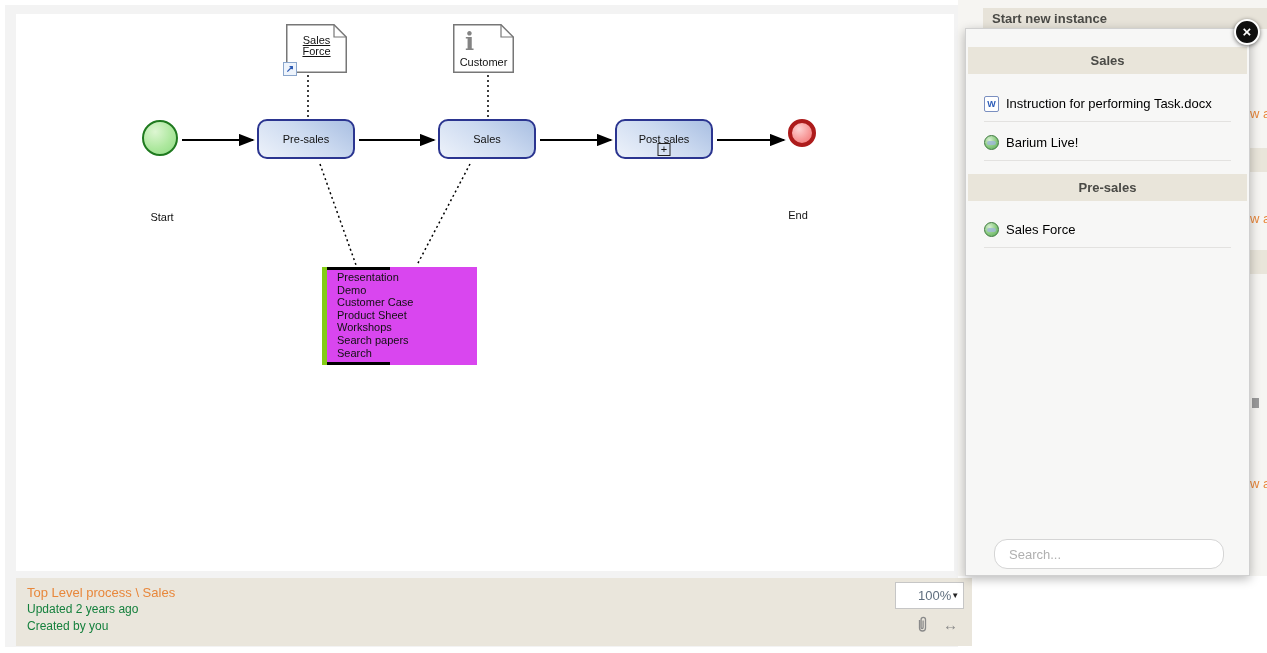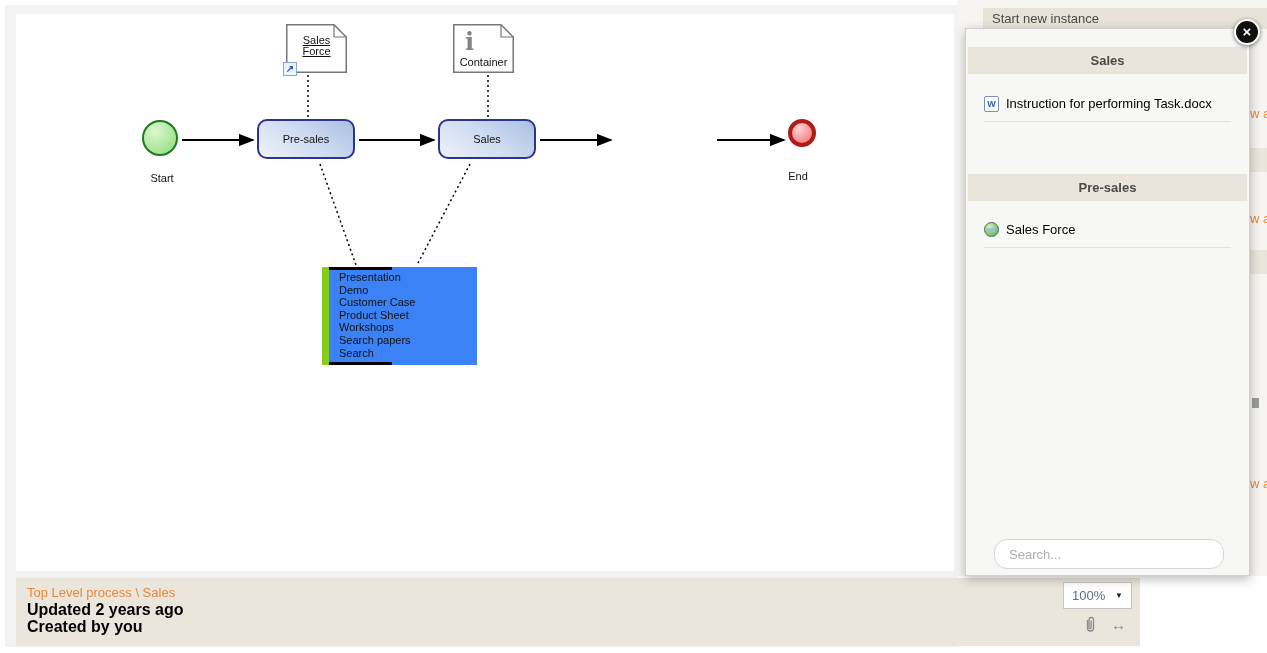--- a/index.html
+++ b/index.html
@@ -3,61 +3,61 @@
 <meta charset="utf-8">
 <style>
   * { margin:0; padding:0; box-sizing:border-box; }
   html,body { width:1267px; height:653px; font-family:"Liberation Sans", sans-serif; background:#ffffff; overflow:hidden; }
   .app { position:relative; width:1267px; height:653px; background:#ffffff; }
 
   
   .right-bg { position:absolute; left:958px; top:0; width:309px; height:576px; background:#f6f5f2; }
   .right-bg-bottom { position:absolute; left:958px; top:576px; width:309px; height:77px; background:#ffffff; }
   .bg-header-strip { position:absolute; left:25px; top:8px; right:0; height:21px; background:#e7e3d9; }
-  .bg-header-strip .t { font-size:13px; font-weight:normal; color:#4a4a46; line-height:21px; padding-left:9px; }
+  .bg-header-strip .t { font-size:13px; font-weight:bold; color:#4a4a46; line-height:21px; padding-left:9px; }
   .bg-frag { position:absolute; left:292px; width:17px; font-size:13px; color:#e8873b; white-space:nowrap; overflow:hidden; }
   .bg-bar { position:absolute; left:292px; width:17px; height:24px; background:#e9e5da; }
   .bg-sq { position:absolute; left:294px; top:398px; width:7px; height:10px; background:#9a9a9a; }
 
   
   .viewer { position:absolute; left:5px; top:5px; width:953px; height:642px; background:#f3f3f3; }
   .canvas { position:absolute; left:11px; top:9px; width:938px; height:557px; background:#ffffff; }
 
   
   .evt-start { position:absolute; left:126px; top:106px; width:36px; height:36px; border:2px solid #1f7a1f; border-radius:50%;
     background:radial-gradient(circle at 35% 30%, #ddf6d2 0%, #aee89f 55%, #8fdc83 100%); }
   .evt-end { position:absolute; left:772px; top:105px; width:28px; height:28px; border:4px solid #ad1b1b; border-radius:50%;
     background:radial-gradient(circle at 35% 30%, #fdd3d3 0%, #f89a9a 55%, #ef6f6f 100%); }
-  .evt-label { position:absolute; width:60px; text-align:center; font-size:11px; color:#111; }
+  .evt-label { position:absolute; width:60px; text-align:center; font-size:11px; color:#111;margin-top:39px; }
   .task { position:absolute; top:105px; width:98px; height:40px; border:2px solid #2b3590; border-radius:10px;
     background:linear-gradient(215deg, #a9bfe2 0%, #ccdaf0 45%, #edf2fa 100%);
     display:flex; align-items:center; justify-content:center; font-size:11px; color:#111; }
   .task.pre { left:241px; } .task.sales { left:422px; } .task.post { left:599px; }
   .sub-marker { position:absolute; left:50%; bottom:1px; transform:translateX(-50%); width:13px; height:13px;
     border:1px solid #222; font-size:11px; line-height:11px; text-align:center; color:#111; background:transparent; }
   .doc { position:absolute; top:10px; width:61px; height:49px; }
   .doc.d1 { left:270px; } .doc.d2 { left:437px; }
   .doc-label { position:absolute; left:0; right:0; text-align:center; font-size:11px; color:#111; line-height:11px; }
   .doc.d1 .doc-label { top:11px; text-decoration:underline; padding:0 8px; }
   .doc.d2 .doc-label { top:33px; }
   .info-glyph { position:absolute; left:12px; top:3px; font-family:"DejaVu Serif", serif; font-weight:bold; font-size:24px; color:#838383; }
   .link-badge { position:absolute; left:-3px; bottom:-3px; width:14px; height:14px; background:#eef4fc; border:1px solid #8aa6cc;
     font-size:10px; line-height:12px; text-align:center; color:#2d5bb5; font-weight:bold; }
-  .annotation { position:absolute; left:306px; top:253px; width:155px; height:98px; background:#3b82f6; border-left:7px solid #84cc16; padding:4px 0 0 10px; }
+  .annotation { position:absolute; left:306px; top:253px; width:155px; height:98px; background:#d946ef; border-left:5px solid #84cc16; padding:4px 0 0 10px; }
   .annotation::before { content:""; position:absolute; top:0; left:0; width:63px; border-top:3px solid #000; }
   .annotation::after { content:""; position:absolute; bottom:0; left:0; width:63px; border-bottom:3px solid #000; }
   .annotation span { display:block; font-size:11px; line-height:12.6px; color:#111; }
 
   
-  .statusbar { position:absolute; left:11px; top:573px; width:1124px; height:68px; background:#eae6dc; }
+  .statusbar { position:absolute; left:11px; top:573px; width:956px; height:68px; background:#eae6dc; }
   .meta { position:absolute; left:11px; top:6px; }
   .crumb { font-size:13px; color:#e8873b; line-height:17px; }
-  .meta-line { font-size:16px; font-weight:bold; color:#000000; line-height:17px; }
+  .meta-line { font-size:12px; font-weight:normal; color:#15803d; line-height:17px; }
   .zoom-box { position:absolute; right:8px; top:4px; width:69px; height:27px; background:#ffffff; border:1px solid #c6c6c6;
-    display:flex; align-items:center; justify-content:space-between; padding:0 8px; cursor:pointer;margin-left:43px; }
+    display:flex; align-items:center; justify-content:space-between; padding:0 22px; cursor:pointer;margin-left:43px; }
   .zoom-box .val { font-size:13px; color:#5f6e7e; }
   .zoom-box .arr { font-size:8px; color:#222; }
   .sb-icons { position:absolute; right:14px; top:38px; display:flex; gap:14px; align-items:center; }
   .resize-glyph { font-size:15px; color:#8a8a8a; }
 
   
   .panel { position:absolute; left:965px; top:28px; width:285px; height:548px; background:#f7f7f6;
     border:1px solid #d0d0d0; box-shadow:0 3px 10px rgba(0,0,0,0.28); }
   .sec-bar { position:absolute; left:2px; right:2px; height:27px; background:#e9e5da; text-align:center;
     font-size:13px; font-weight:bold; color:#4a4a46; line-height:27px; }
@@ -119,40 +119,44 @@
 
       <div class="evt-start"></div>
       <div class="evt-label" style="left:116px; top:158px;">Start</div>
 
       <div class="task pre">
         <span>Pre-sales</span>
       </div>
       <div class="task sales">
         <span>Sales</span>
       </div>
+      <div class="task post">
+        <span>Post sales</span>
+        <div class="sub-marker">+</div>
+      </div>
 
       <div class="evt-end"></div>
       <div class="evt-label" style="left:752px; top:156px;">End</div>
 
       <div class="doc d1">
         <svg width="61" height="49" xmlns="http://www.w3.org/2000/svg">
           <path d="M0.75,0.75 H48 L60.25,13 V48.25 H0.75 Z" fill="#ffffff" stroke="#777" stroke-width="1.5"></path>
           <path d="M48,0.75 V13 H60.25" fill="none" stroke="#777" stroke-width="1.2"></path>
         </svg>
         <div class="doc-label">Sales Force</div>
         <div class="link-badge">↗</div>
       </div>
 
       <div class="doc d2">
         <svg width="61" height="49" xmlns="http://www.w3.org/2000/svg">
           <path d="M0.75,0.75 H48 L60.25,13 V48.25 H0.75 Z" fill="#ffffff" stroke="#777" stroke-width="1.5"></path>
           <path d="M48,0.75 V13 H60.25" fill="none" stroke="#777" stroke-width="1.2"></path>
         </svg>
         <div class="info-glyph">i</div>
-        <div class="doc-label">Container</div>
+        <div class="doc-label">Customer</div>
       </div>
 
       <div class="annotation">
         <span>Presentation</span>
         <span>Demo</span>
         <span>Customer Case</span>
         <span>Product Sheet</span>
         <span>Workshops</span>
         <span>Search papers</span>
         <span>Search</span>
@@ -179,20 +183,24 @@
   </div>
 
   <div class="panel">
     <div class="sec-bar bar1">Sales</div>
 
     <div class="p-item it1">
       <span class="ic-word">W</span>
       <span class="lbl">Instruction for performing Task.docx</span>
     </div>
 
+    <div class="p-item it2">
+      <span class="ic-globe"></span>
+      <span class="lbl">Barium Live!</span>
+    </div>
 
     <div class="sec-bar bar2">Pre-sales</div>
 
     <div class="p-item it3">
       <span class="ic-globe"></span>
       <span class="lbl">Sales Force</span>
     </div>
 
     <div class="search-wrap">
       <input type="text" placeholder="Search..." style="">

